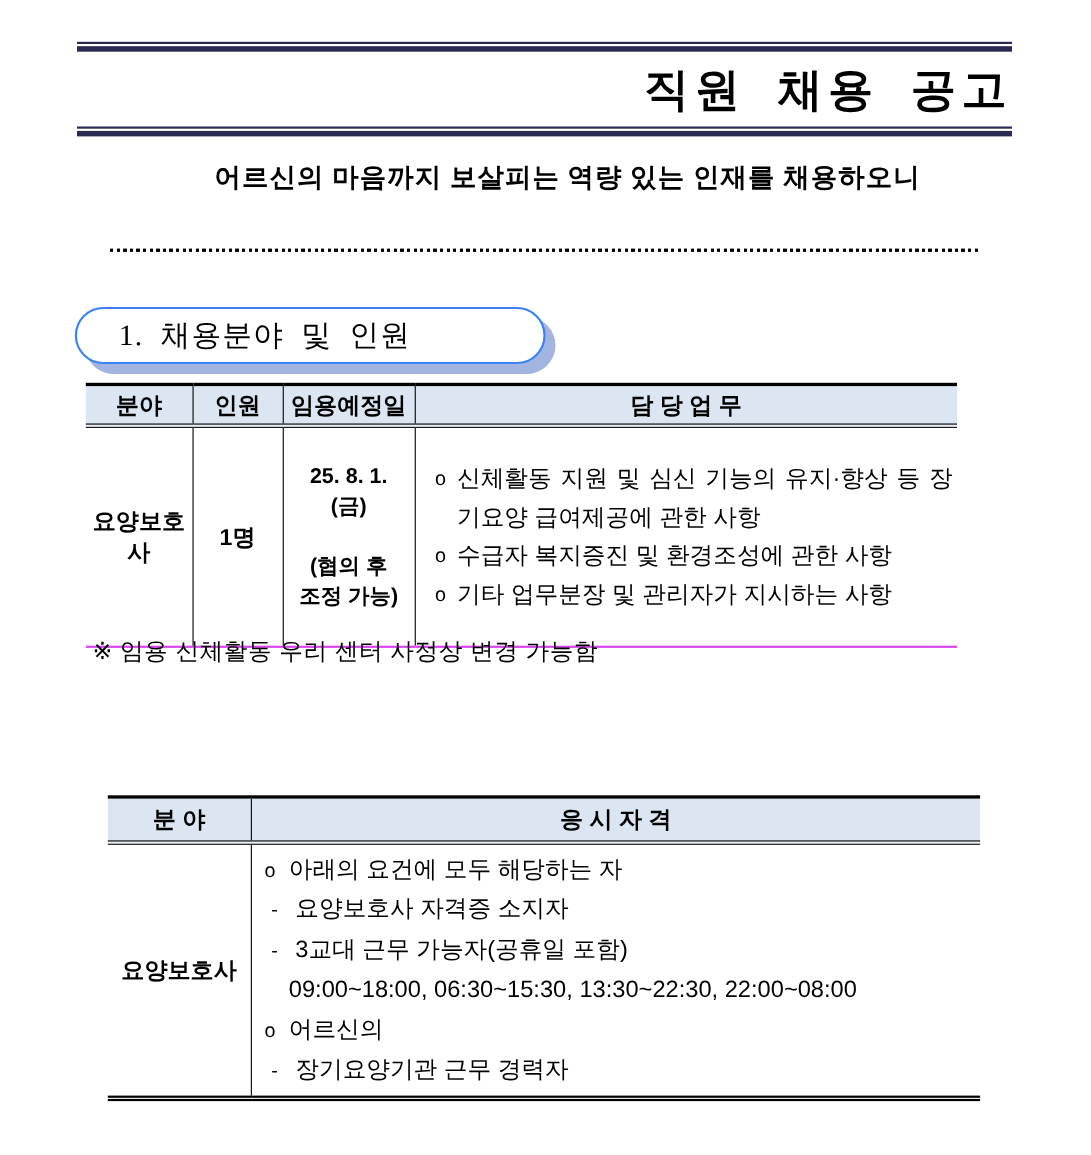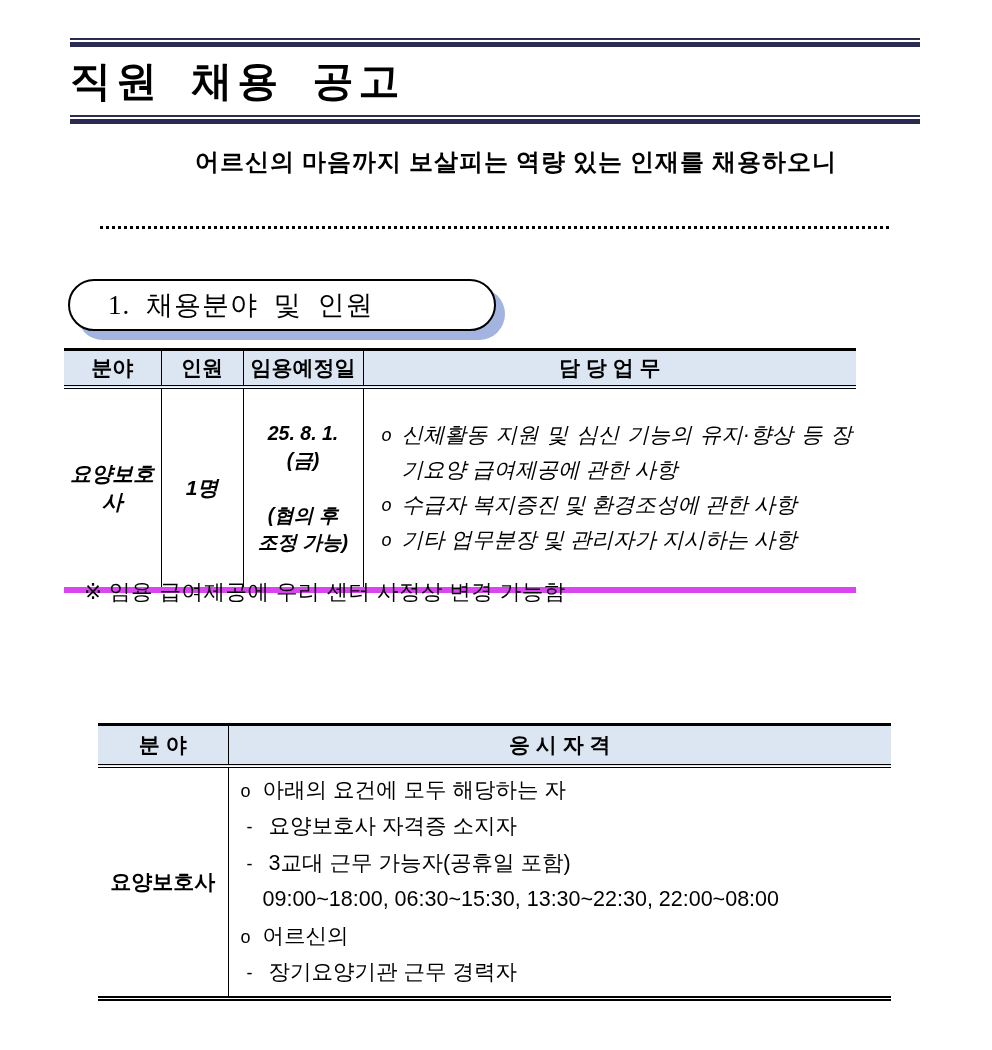--- a/index.html
+++ b/index.html
@@ -5,57 +5,57 @@
   html,body{margin:0;padding:0;background:#fff;}
   .page{
     position:relative;width:992px;height:1050px;background:#ffffff;
     font-family:"Liberation Sans","DejaVu Sans",sans-serif;color:#000;overflow:hidden;
   }
   
   .title-block{position:absolute;left:70px;top:38px;width:850px;}
   .rule-thin{height:2px;background:#2b2b52;}
   .rule-thick{height:5px;background:#2b2b52;margin-top:2px;}
   .doc-title{
-    text-align:left;font-family:"Liberation Serif","DejaVu Serif",serif;
+    text-align:right;font-family:"Liberation Serif","DejaVu Serif",serif;
     font-size:41px;font-weight:bold;letter-spacing:5px;word-spacing:14px;
     padding:7px 0 6px 0;
   }
   
   .intro{
     position:absolute;top:144px;left:0;width:992px;text-align:center;
     font-family:"Liberation Serif","DejaVu Serif",serif;font-weight:bold;
     font-size:24px;line-height:36px;letter-spacing:1px;padding-left:20px;
   }
   .dotted-divider{
     position:absolute;top:226px;left:100px;width:790px;height:3px;
     background-image:repeating-linear-gradient(90deg,#000 0 3px,transparent 3px 6px);
   }
   
   .capsule{
     position:absolute;left:68px;width:428px;height:52px;background:#fff;
-    border:2px solid #000000;border-radius:26px;box-shadow:9px 9px 0 #a3b4e0;
+    border:2px solid #3b82f6;border-radius:26px;box-shadow:9px 9px 0 #a3b4e0;
     font-family:"Liberation Serif","DejaVu Serif",serif;font-size:27px;
     line-height:48px;padding-left:38px;box-sizing:border-box;
     letter-spacing:1px;word-spacing:8px;
   }
   .capsule-1{top:279px;}
   .capsule-2{top:638px;}
   
   table{border-collapse:collapse;table-layout:fixed;}
-  .table-1{position:absolute;top:348px;left:64px;width:792px;}
+  .table-1{position:absolute;top:348px;left:78px;width:792px;}
   .table-2{position:absolute;top:723px;left:98px;width:793px;}
   th{
     background:#dce6f2;font-weight:bold;font-size:21px;text-align:center;
     border-top:3px solid #000;border-bottom:4px double #000;padding:0;
   }
   .table-1 th{height:34px;}
   .table-2 th{height:38px;}
   td{vertical-align:middle;padding:0;}
   .vline{border-right:1.5px solid #000;}
-  .table-1 td{height:186px;border-bottom:6px solid #d946ef;font-style:italic;}
+  .table-1 td{height:186px;border-bottom:2px solid #d946ef;}
   .table-2 td{height:220px;border-bottom:5px double #000;}
   .cell-center{text-align:center;font-weight:bold;font-size:21px;}
   .date-cell{text-align:center;font-weight:bold;font-size:19.5px;line-height:27px;}
   .date-gap{margin-top:28px;}
   .duties-cell{padding:6px 4px 6px 14px;}
   .duty-line{
     position:relative;padding-left:24px;font-size:21.5px;line-height:35px;
     text-align:justify;
   }
   .duty-line .bullet{position:absolute;left:4px;top:0;font-size:18px;}
@@ -123,21 +123,21 @@
           </div>
           <div class="duty-line">
             <span class="bullet">o</span>
             <span>기타 업무분장 및 관리자가 지시하는 사항</span>
           </div>
         </td>
       </tr>
     </tbody>
   </table>
 
-  <div class="note">※ 임용 급여제공에 우리 센터 사정상 변경 가능함</div>
+  <div class="note">※ 임용 신체활동 우리 센터 사정상 변경 가능함</div>
 
 
   <table class="table-2">
     <colgroup>
       <col style="width:130px">
         <col style="width:663px">
     </colgroup>
     <thead>
       <tr>
         <th class="vline">분  야</th>

